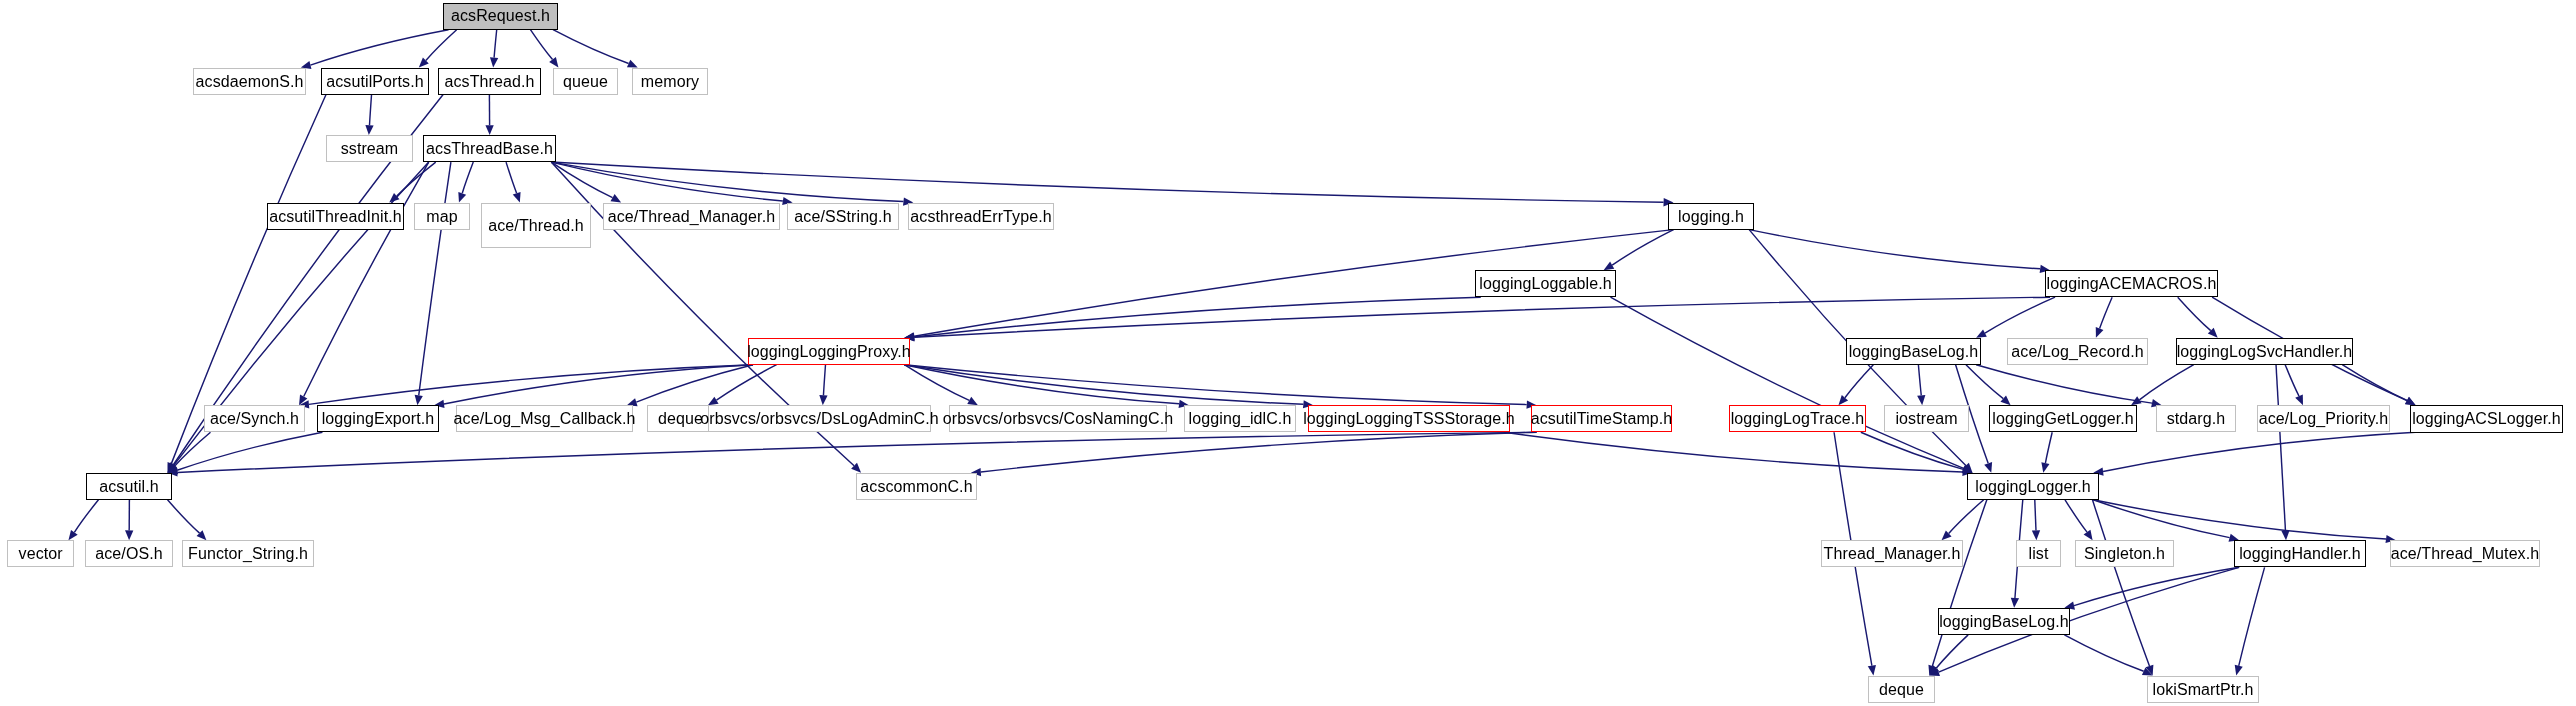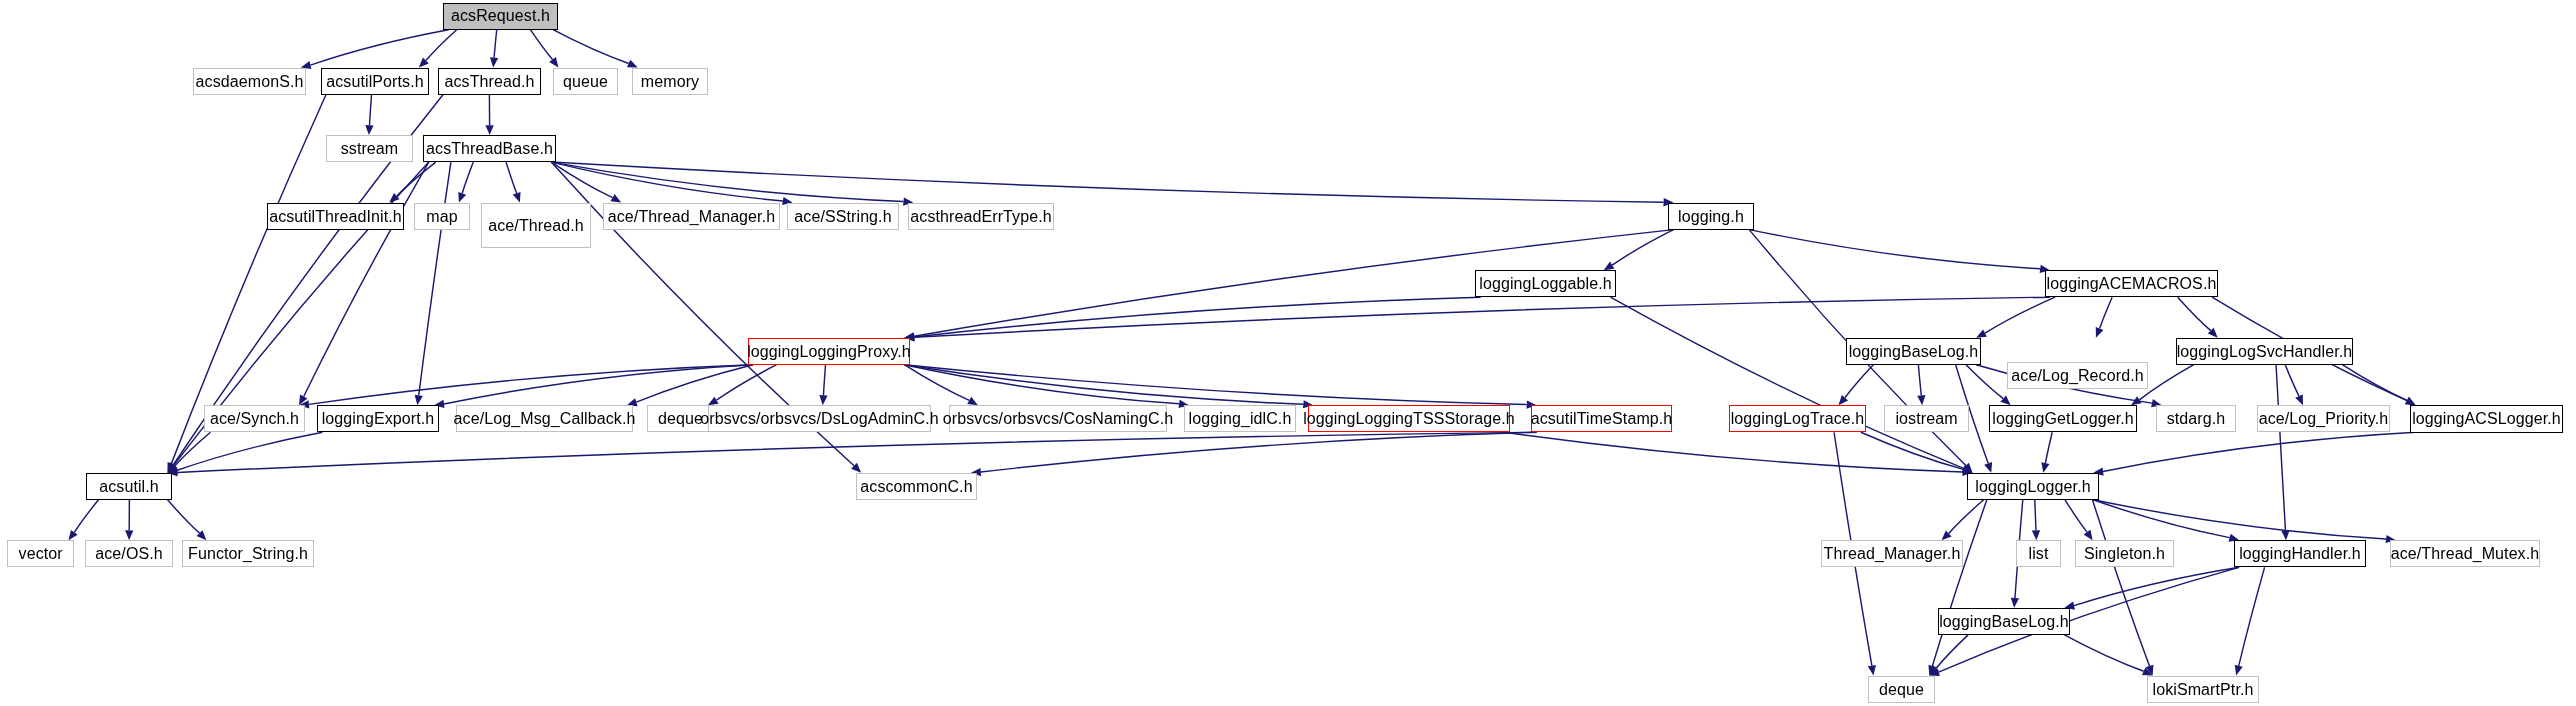--- a/index.html
+++ b/index.html
@@ -255,21 +255,21 @@
       </div>
       <div class="node-box strong" style="left: 2045px; top: 270px; width: 173px; height: 27px;">
         <span>loggingACEMACROS.h</span>
       </div>
       <div class="node-box red" style="left: 748px; top: 338px; width: 162px; height: 27px;">
         <span>loggingLoggingProxy.h</span>
       </div>
       <div class="node-box strong" style="left: 1846px; top: 338px; width: 135px; height: 27px;">
         <span>loggingBaseLog.h</span>
       </div>
-      <div class="node-box" style="left: 2007px; top: 338px; width: 141px; height: 27px; margin-top: 24px;">
+      <div class="node-box" style="left: 2007px; top: 338px; width: 141px; height: 27px;">
         <span>ace/Log_Record.h</span>
       </div>
       <div class="node-box strong" style="left: 2176px; top: 338px; width: 177px; height: 27px;">
         <span>loggingLogSvcHandler.h</span>
       </div>
       <div class="node-box" style="left: 204px; top: 405px; width: 101px; height: 27px;">
         <span>ace/Synch.h</span>
       </div>
       <div class="node-box strong" style="left: 317px; top: 405px; width: 122px; height: 27px;">
         <span>loggingExport.h</span>

